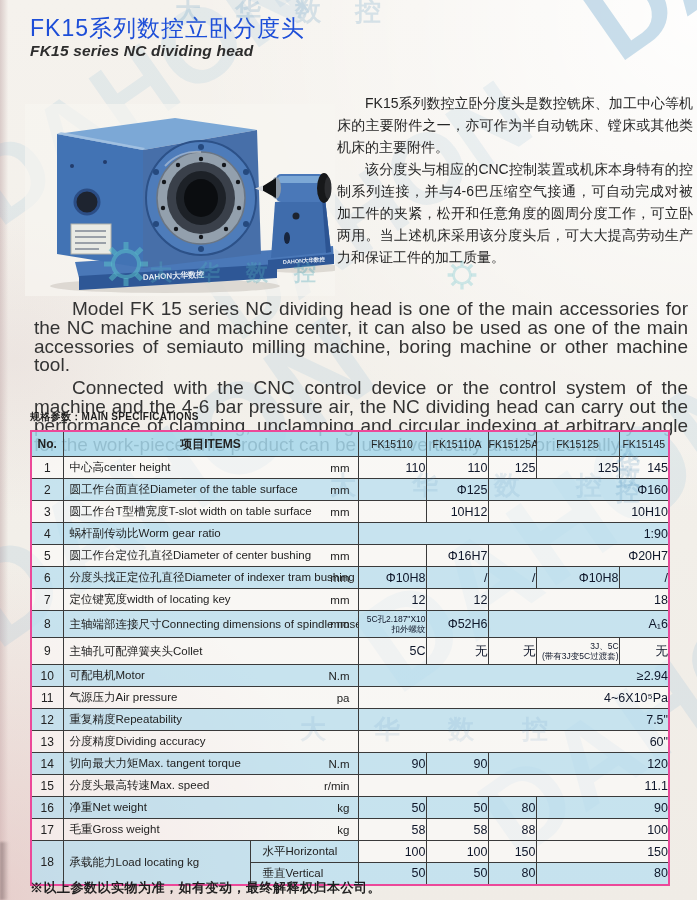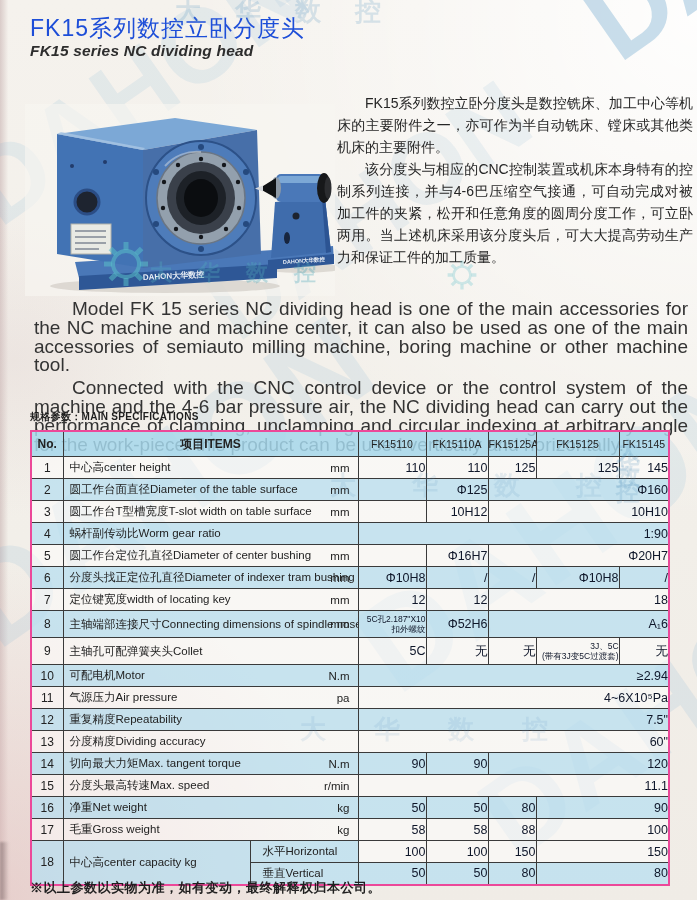--- a/index.html
+++ b/index.html
@@ -323,21 +323,21 @@
         <tr class="h22">
           <td class="td-no plain">17</td>
           <td class="td-item plain" colspan="2"><span class="lbl">毛重Gross weight</span><span class="unit">kg</span></td>
           <td class="td-val plain" colspan="1">58</td>
           <td class="td-val plain" colspan="1">58</td>
           <td class="td-val plain" colspan="1">88</td>
           <td class="td-val plain" colspan="2">100</td>
         </tr>
         <tr class="h22">
           <td class="td-no shade" rowspan="2">18</td>
-          <td class="td-item shade" rowspan="2"><span class="lbl">中心高center capacity kg</span></td>
+          <td class="td-item shade" rowspan="2"><span class="lbl">承载能力Load locating kg</span></td>
           <td class="td-sub shade">水平Horizontal</td>
           <td class="td-val plain" colspan="1">100</td>
           <td class="td-val plain" colspan="1">100</td>
           <td class="td-val plain" colspan="1">150</td>
           <td class="td-val plain" colspan="2">150</td>
         </tr>
         <tr class="h22">
           <td class="td-sub shade">垂直Vertical</td>
           <td class="td-val shade" colspan="1">50</td>
           <td class="td-val shade" colspan="1">50</td>

